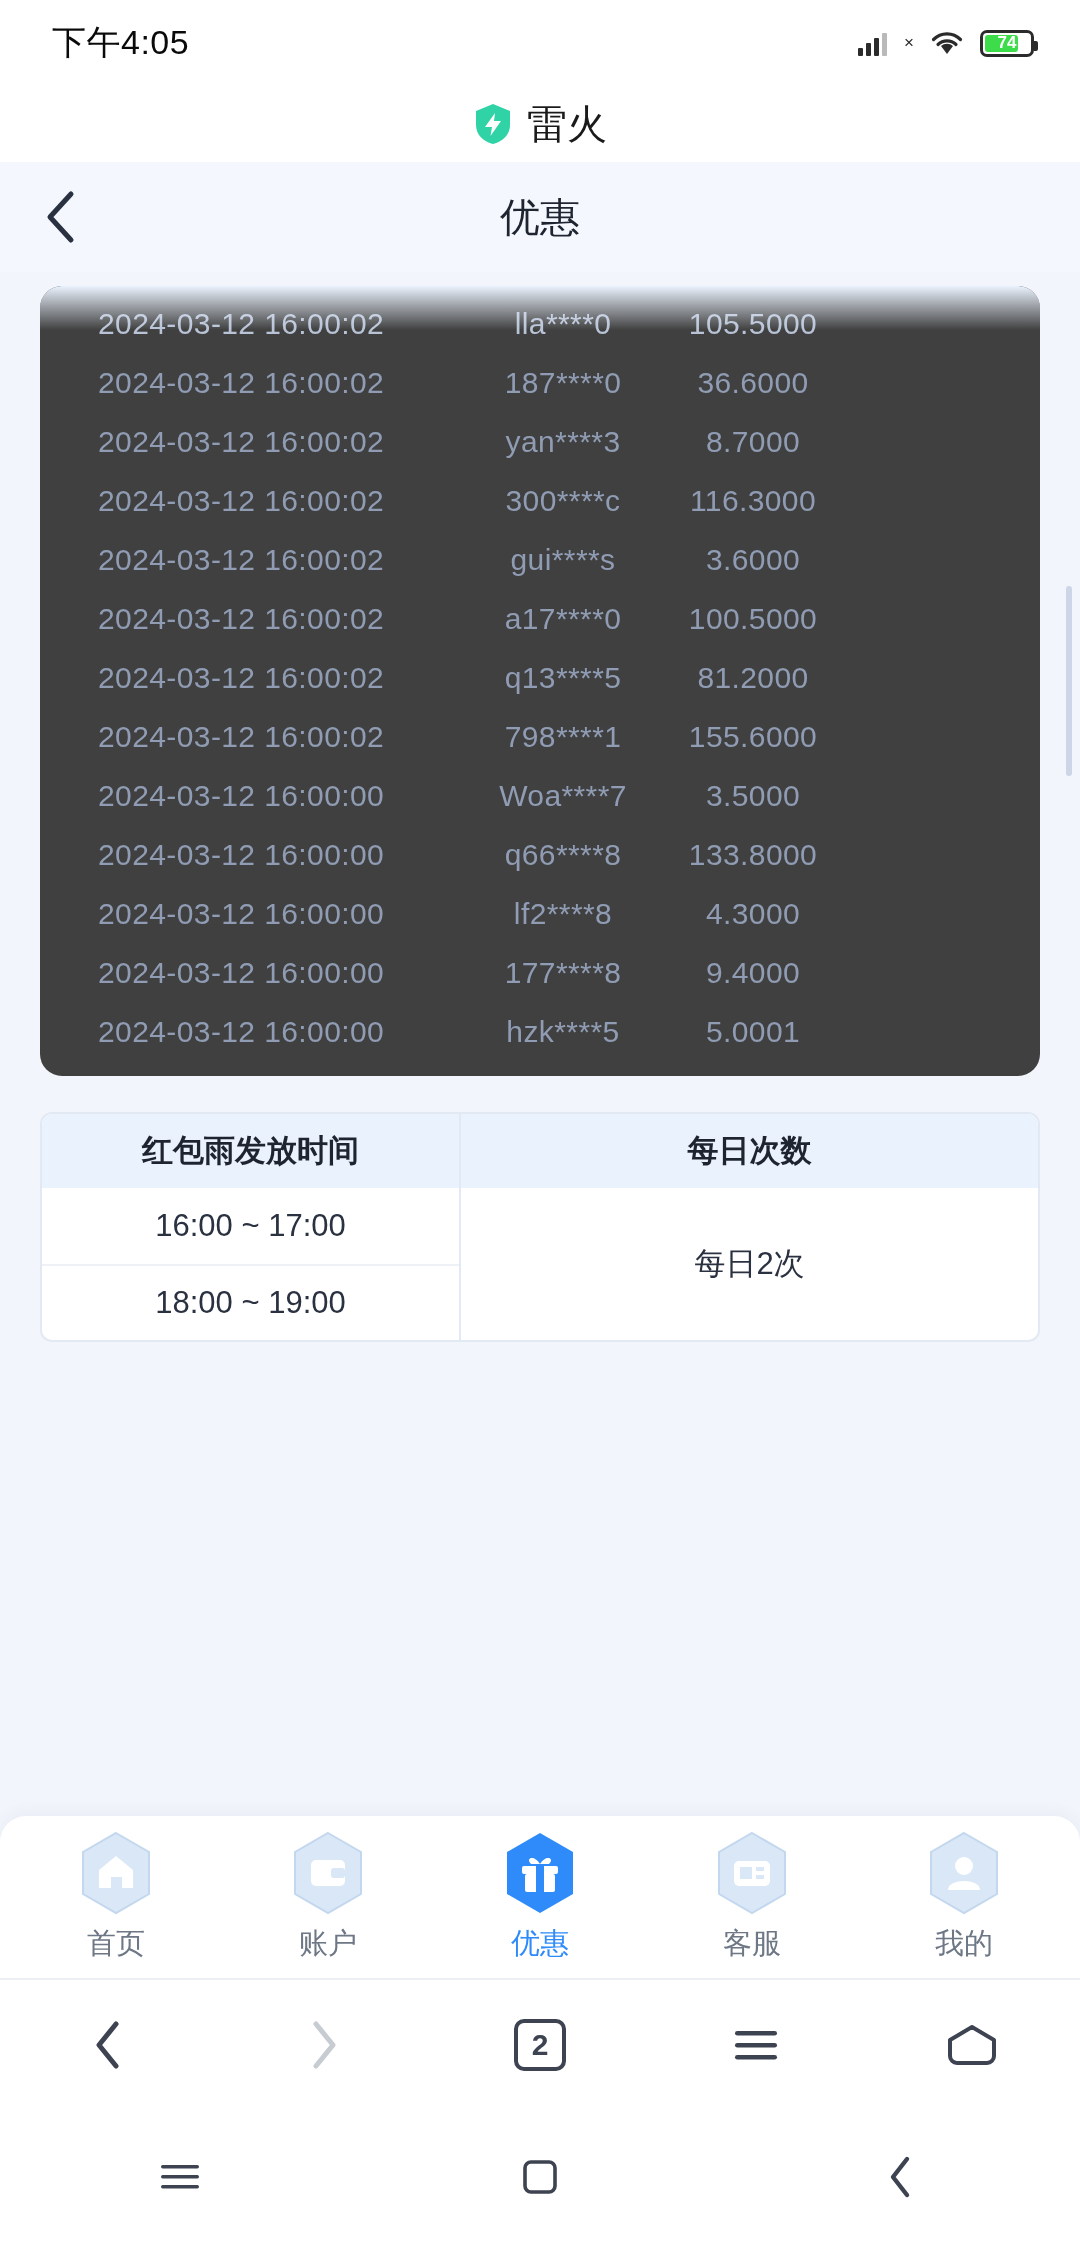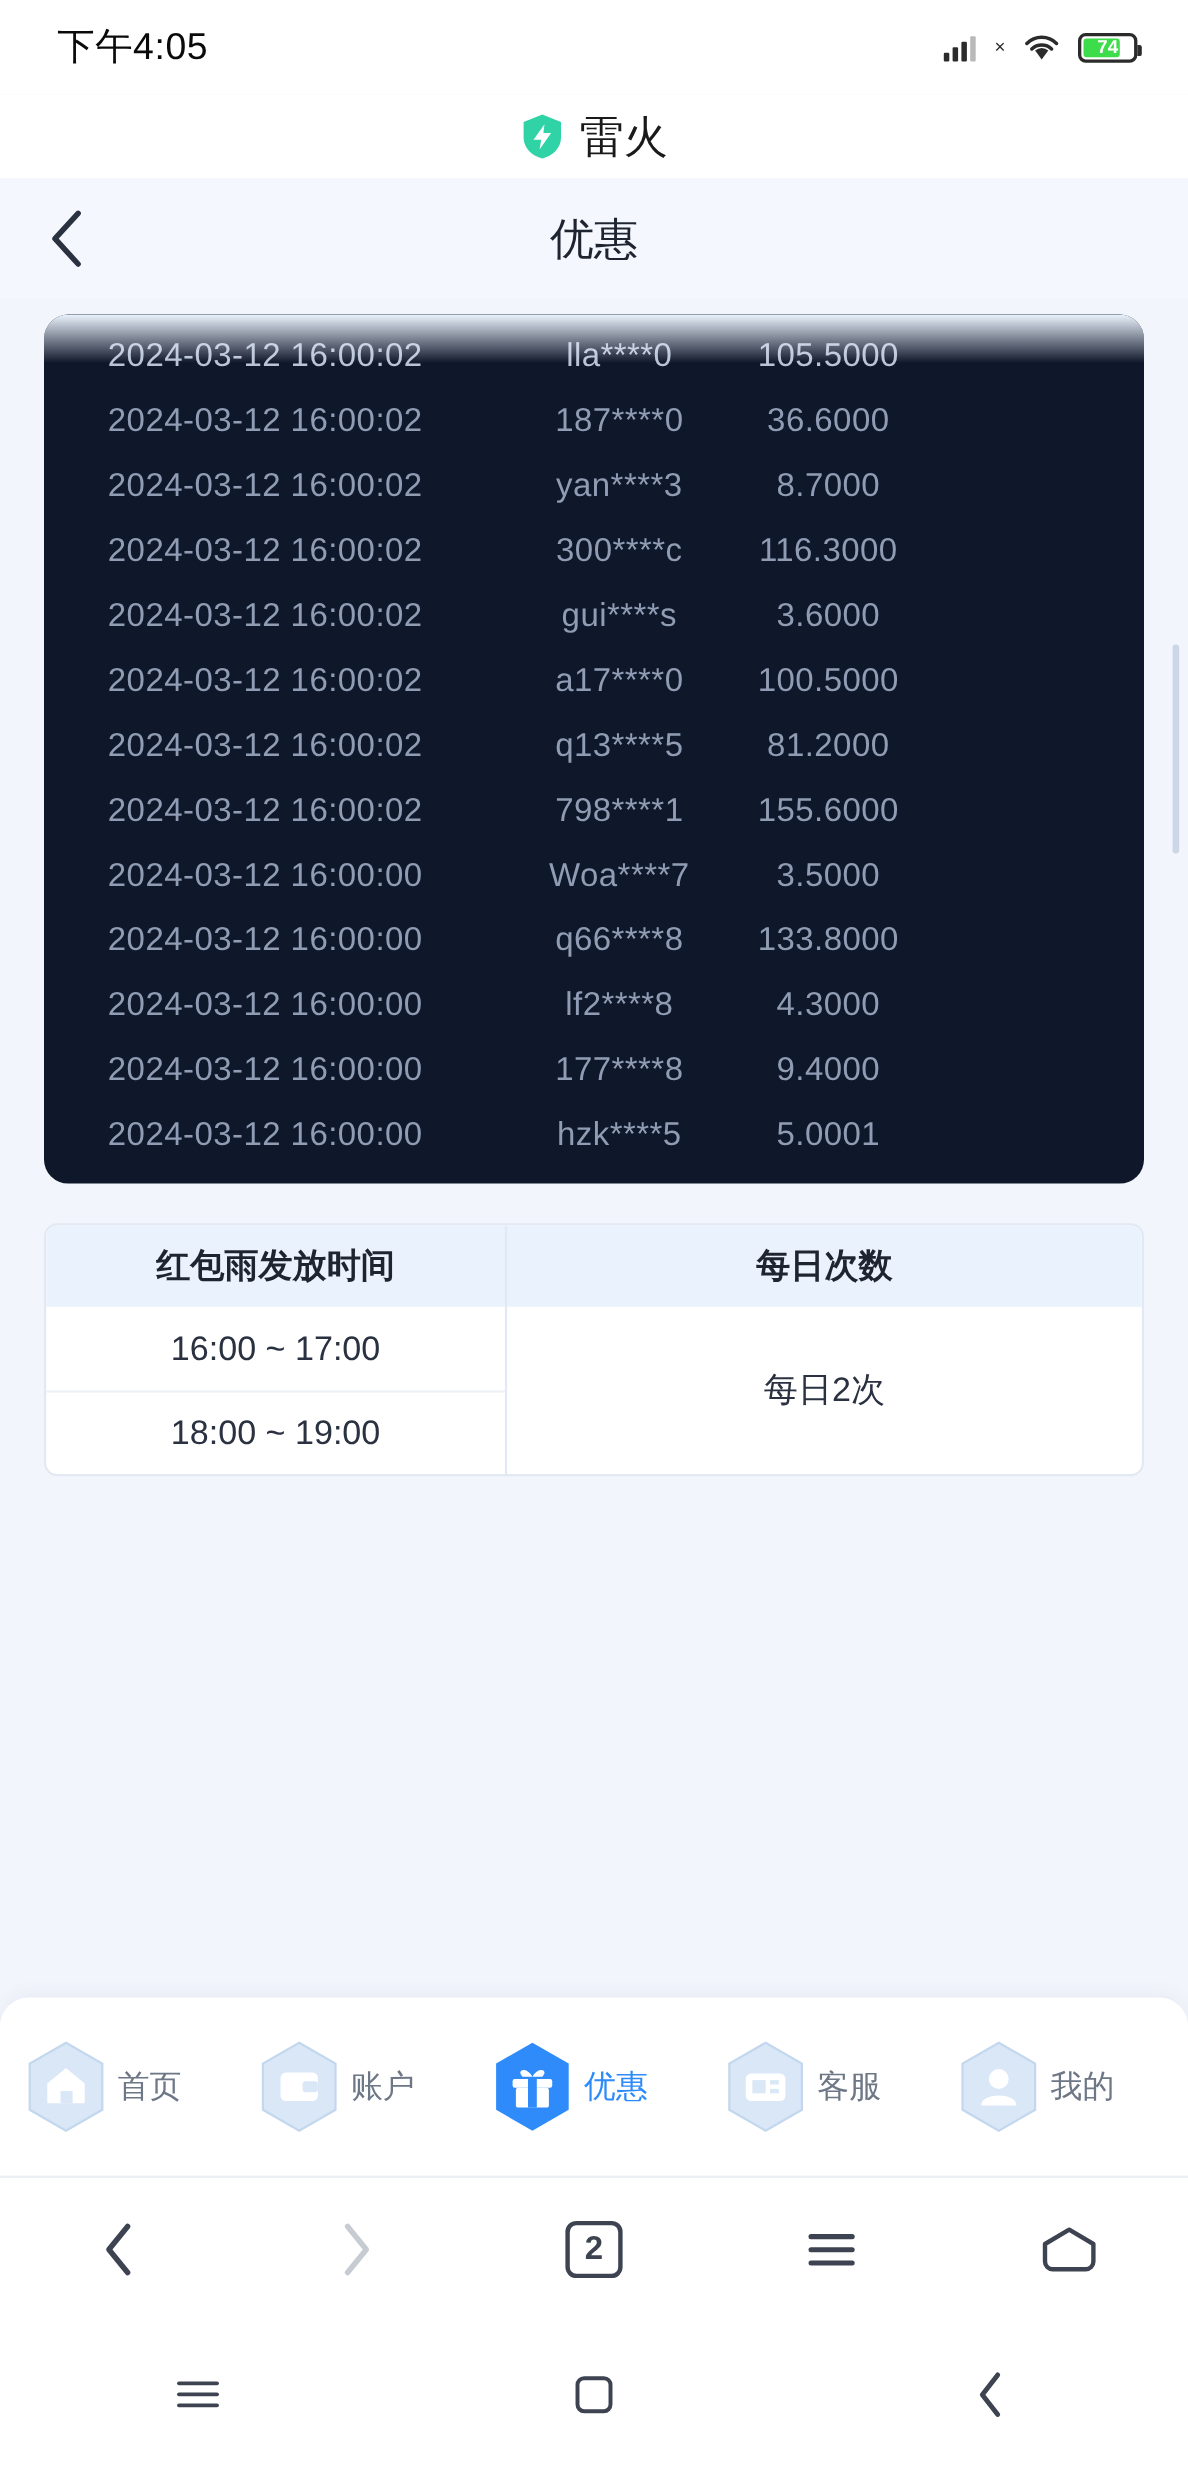--- a/index.html
+++ b/index.html
@@ -55,21 +55,21 @@
     position:absolute; left:28px; top:50%; transform:translateY(-50%);
     width:66px; height:66px; display:flex; align-items:center; justify-content:center;
   }
   .back-btn svg { display:block; }
   .page-title { font-size:40px; color:#1e2430; }
 
   
   .content { padding: 0 40px; position:relative; }
 
   .marquee-card {
-    background:#0f172a;
+    background:#404040;
     border-radius: 22px;
     height: 790px;
     overflow:hidden;
     position:relative;
     margin-top: 14px;
   }
   .marquee-card:before{
     content:""; position:absolute; left:0; right:0; top:0; height:44px;
     background:linear-gradient(#eaf2fd, rgba(234,242,253,0));
     z-index:2; pointer-events:none;
@@ -122,21 +122,21 @@
 
   
   .tabbar {
     position:absolute; left:0; right:0; bottom: 266px;
     height: 162px; background:#fff;
     border-top-left-radius: 26px; border-top-right-radius: 26px;
     display:flex; align-items:center; justify-content:space-around;
     box-shadow: 0 -3px 16px rgba(60,90,140,.06);
     padding: 0 10px;
   }
-  .tab { width: 190px; display:flex; flex-direction:row; align-items:center; gap:8px; }
+  .tab { width: 190px; display:flex; flex-direction:column; align-items:center; gap:8px; }
   .tab .hex { width:78px; height:86px; position:relative; }
   .tab .hex svg { display:block; }
   .tab span { font-size:29px; color:#6d7785; }
   .tab.active span { color:#2f8bfa; }
 
   
   .browserbar {
     position:absolute; left:0; right:0; bottom: 134px; height: 132px;
     background:#fff; border-top:2px solid #eceff3;
     display:flex; align-items:center; justify-content:space-around;

